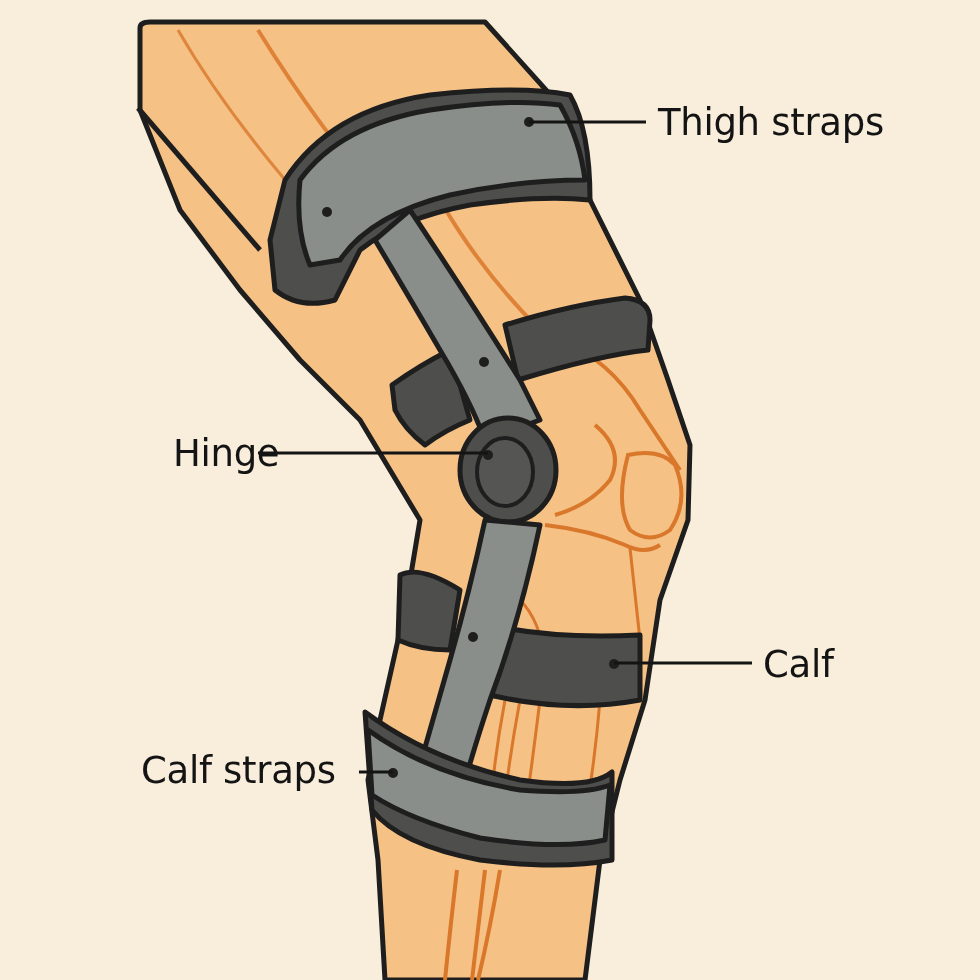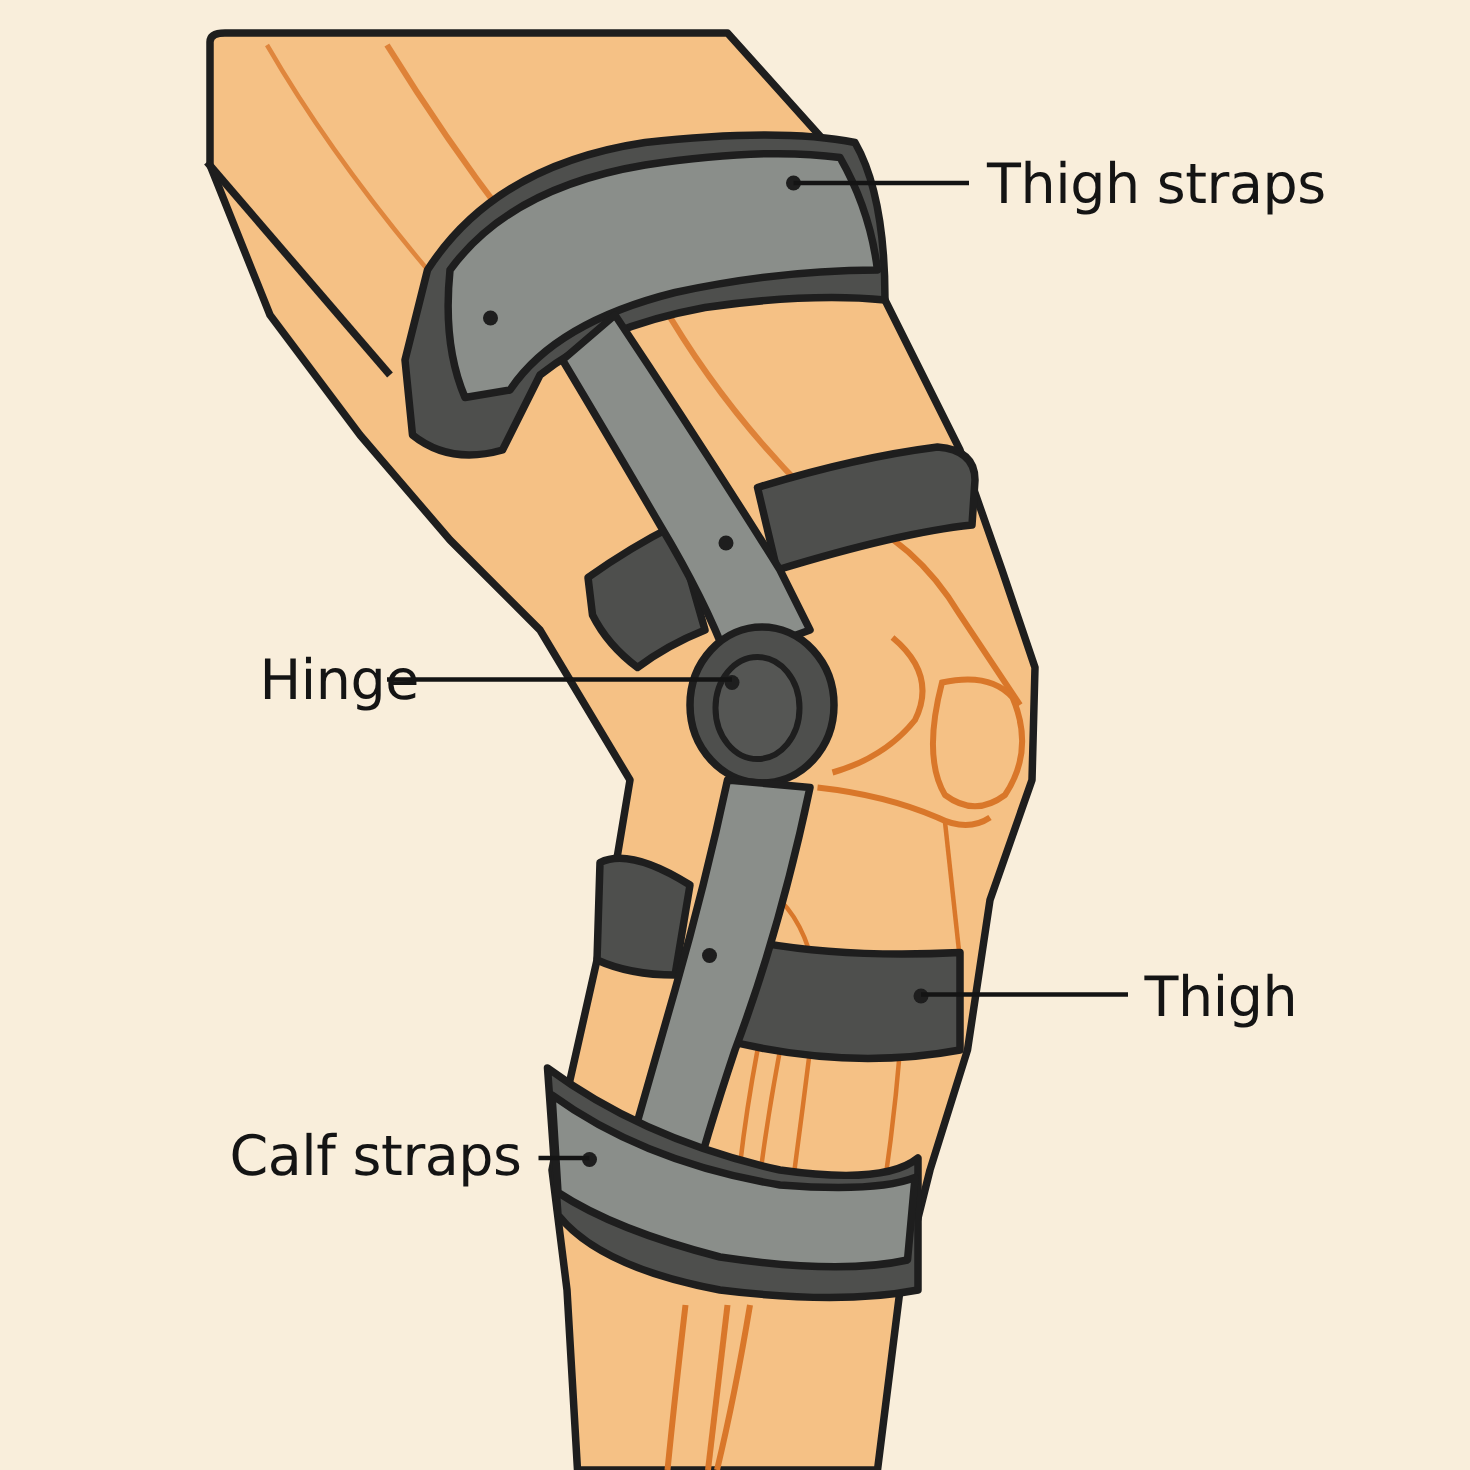--- a/index.html
+++ b/index.html
@@ -28,21 +28,21 @@
       font-family: "DejaVu Sans", "Liberation Sans", sans-serif;
       font-size: 37px;
       color: #141414;
       line-height: 1;
       white-space: nowrap;
       letter-spacing: -0.3px;
     }
     .label-thigh { left: 658px; top: 104px; }
     .label-hinge { left: 138px; top: 435px; margin-left: 35px; }
     .label-frame { left: 763px; top: 646px; }
-    .label-calf  { left: 141px; top: 752px; margin-left: 12px; }
+    .label-calf  { left: 141px; top: 752px; }
   </style>
 </head>
 <body>
 
 <div class="canvas">
 
   <svg class="illustration" viewBox="0 0 980 980">
 
     <g>
 
@@ -108,16 +108,16 @@
     <g>
       <line x1="529" y1="122" x2="646" y2="122" stroke="#141414" stroke-width="3"></line>
       <line x1="258" y1="453" x2="488" y2="453" stroke="#141414" stroke-width="3"></line>
       <line x1="614" y1="663" x2="752" y2="663" stroke="#141414" stroke-width="3"></line>
       <line x1="359" y1="772" x2="393" y2="772" stroke="#141414" stroke-width="3"></line>
     </g>
   </svg>
 
   <div class="label label-thigh">Thigh straps</div>
   <div class="label label-hinge">Hinge</div>
-  <div class="label label-frame">Thigh</div>
+  <div class="label label-frame">Calf</div>
   <div class="label label-calf">Calf straps</div>
 
 </div>
 
 </body></html>

